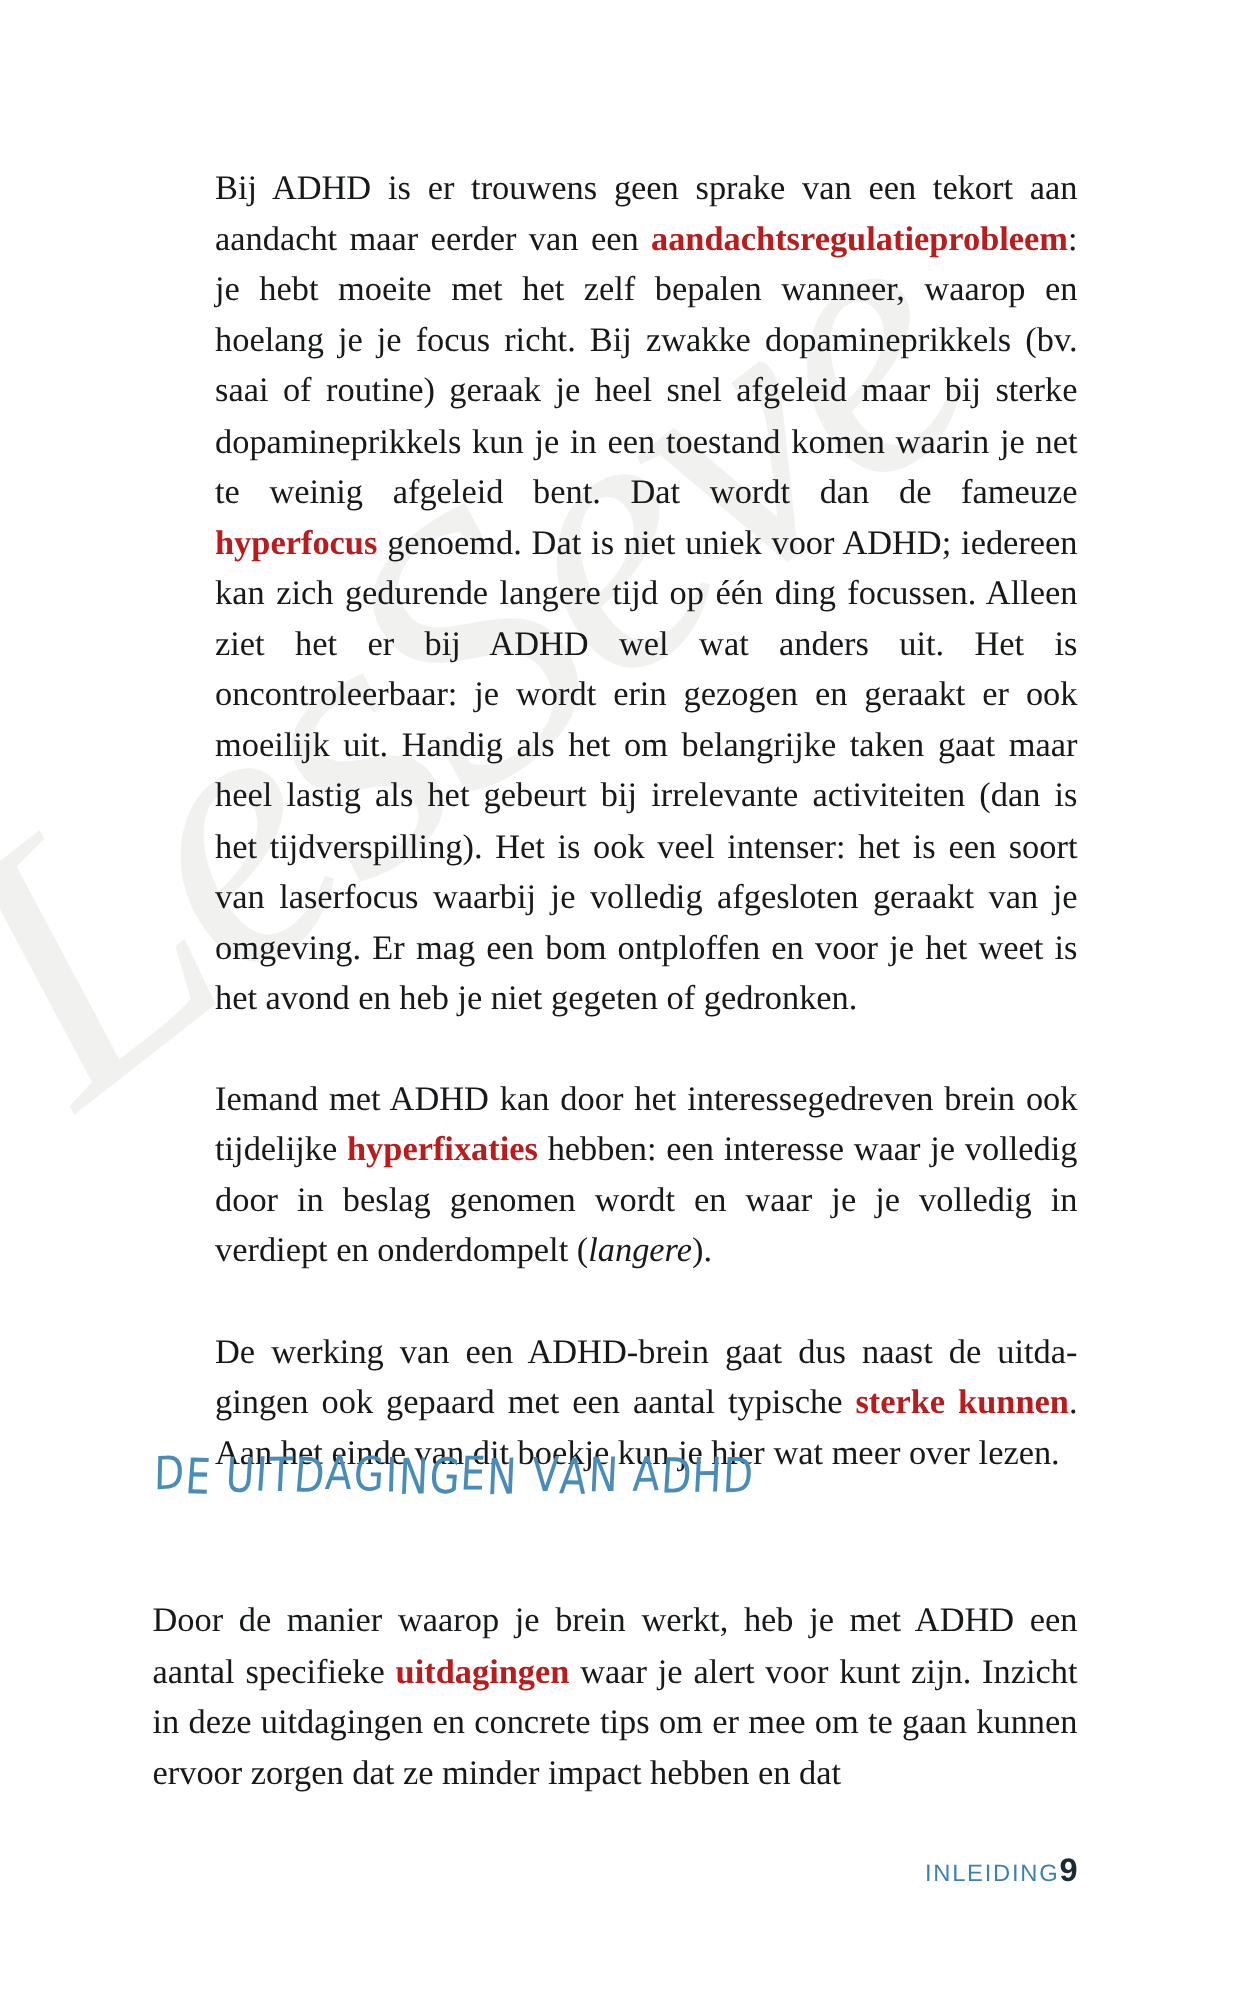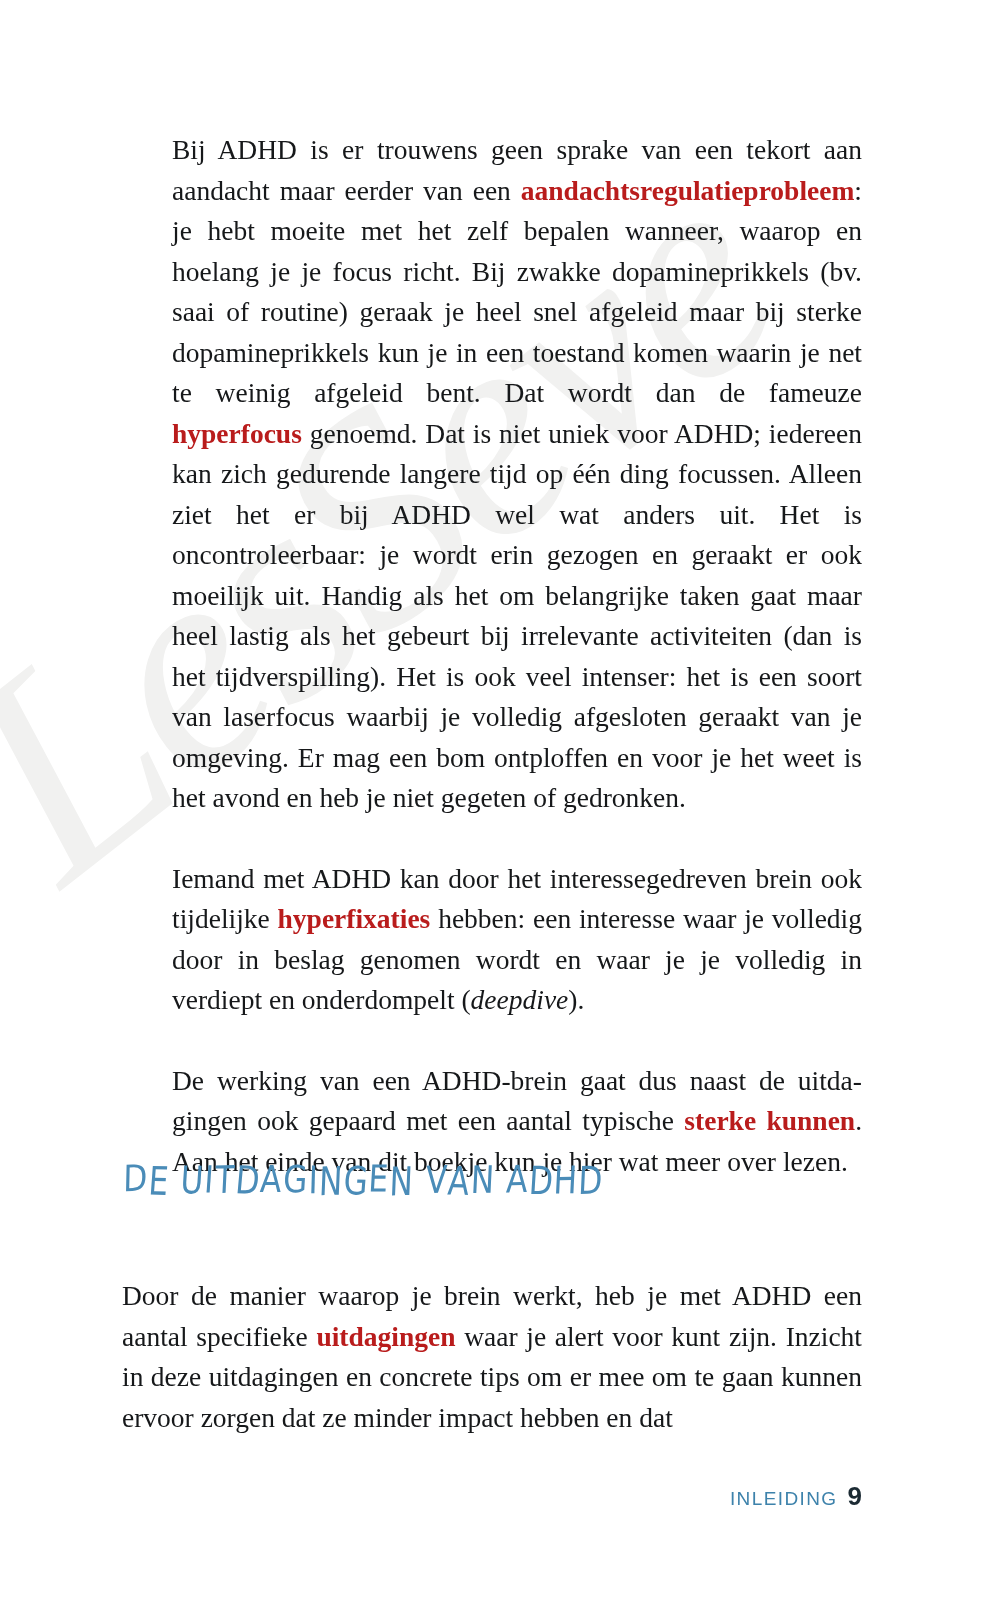--- a/index.html
+++ b/index.html
@@ -114,21 +114,20 @@
     display: inline-block;
   }
 
   
   .footer {
     position: absolute;
     right: 138px;
     bottom: 88px;
     display: flex;
     align-items: baseline;
-    gap: 10px;
     z-index: 3;
   }
   .footer-label {
     font-family: "Liberation Sans", "DejaVu Sans", sans-serif;
     font-size: 19px;
     letter-spacing: 1.4px;
     color: #3d82ab;
   }
   .footer-page {
     font-family: "Liberation Sans", "DejaVu Sans", sans-serif;
@@ -143,21 +142,21 @@
 <div class="page">
 
   <div class="watermark">
     <div class="watermark-text">LesSeve</div>
   </div>
 
   <div class="content">
 
     <div class="para block-a" style="top:130px;">
       <p>Bij ADHD is er trouwens geen sprake van een tekort aan aandacht maar eerder van een <b class="hl">aandachtsregulatie­probleem</b>: je hebt moeite met het zelf bepalen wanneer, waarop en hoelang je je focus richt. Bij zwakke dopami­neprikkels (bv. saai of routine) geraak je heel snel afgeleid maar bij sterke dopamineprikkels kun je in een toestand komen waarin je net te weinig afgeleid bent. Dat wordt dan de fameuze <b class="hl">hyperfocus</b> genoemd. Dat is niet uniek voor ADHD; iedereen kan zich gedurende langere tijd op één ding focussen. Alleen ziet het er bij ADHD wel wat anders uit. Het is oncontroleerbaar: je wordt erin gezogen en geraakt er ook moeilijk uit. Handig als het om belangrijke taken gaat maar heel lastig als het gebeurt bij irrelevante activiteiten (dan is het tijdverspilling). Het is ook veel intenser: het is een soort van laserfocus waarbij je volledig afgesloten geraakt van je omgeving. Er mag een bom ont­ploffen en voor je het weet is het avond en heb je niet gegeten of gedronken.</p>
-      <p>Iemand met ADHD kan door het interessegedreven brein ook tijdelijke <b class="hl">hyperfixaties</b> hebben: een interesse waar je volledig door in beslag genomen wordt en waar je je volledig in verdiept en onderdompelt (<i class="it">deepdive</i>).</p>
+      <p>Iemand met ADHD kan door het interessegedreven brein ook tijdelijke <b class="hl">hyperfixaties</b> hebben: een interesse waar je volledig door in beslag genomen wordt en waar je je volledig in verdiept en onderdompelt (<i class="it">langere</i>).</p>
       <p>De werking van een ADHD-brein gaat dus naast de uitda­gingen ook gepaard met een aantal typische <b class="hl">sterke kunnen</b>. Aan het einde van dit boekje kun je hier wat meer over lezen.</p>
     </div>
 
     <div class="section-heading"><span class="ch" style="transform: translateY(-1.6px) rotate(-2.5deg) scaleY(0.96);">D</span><span class="ch" style="transform: translateY(1.35px) rotate(1.03deg) scaleY(1.034);">E</span><span class="ch" style="transform: translateY(-1.42px) rotate(1.75deg) scaleY(0.965);">&nbsp;</span><span class="ch" style="transform: translateY(0.19px) rotate(0.5deg) scaleY(1.005);">U</span><span class="ch" style="transform: translateY(-0.4px) rotate(0.82deg) scaleY(0.99);">I</span><span class="ch" style="transform: translateY(-0.15px) rotate(-0.7deg) scaleY(0.996);">T</span><span class="ch" style="transform: translateY(0.4px) rotate(2.14deg) scaleY(1.01);">D</span><span class="ch" style="transform: translateY(-1.07px) rotate(0.01deg) scaleY(0.973);">A</span><span class="ch" style="transform: translateY(-0.55px) rotate(0.13deg) scaleY(0.986);">G</span><span class="ch" style="transform: translateY(0.13px) rotate(-2.1deg) scaleY(1.003);">I</span><span class="ch" style="transform: translateY(1.51px) rotate(-1.1deg) scaleY(1.038);">N</span><span class="ch" style="transform: translateY(1.03px) rotate(1.32deg) scaleY(1.026);">G</span><span class="ch" style="transform: translateY(-1.03px) rotate(0.06deg) scaleY(0.974);">E</span><span class="ch" style="transform: translateY(1.58px) rotate(-1.21deg) scaleY(1.04);">N</span><span class="ch" style="transform: translateY(1.01px) rotate(2.27deg) scaleY(1.025);">&nbsp;</span><span class="ch" style="transform: translateY(-0.19px) rotate(-1.84deg) scaleY(0.995);">V</span><span class="ch" style="transform: translateY(1.37px) rotate(0.91deg) scaleY(1.034);">A</span><span class="ch" style="transform: translateY(-0.21px) rotate(-0.69deg) scaleY(0.995);">N</span><span class="ch" style="transform: translateY(0.46px) rotate(0.49deg) scaleY(1.012);">&nbsp;</span><span class="ch" style="transform: translateY(-0.57px) rotate(-1.3deg) scaleY(0.986);">A</span><span class="ch" style="transform: translateY(0.83px) rotate(0.29deg) scaleY(1.021);">D</span><span class="ch" style="transform: translateY(0.18px) rotate(-0.61deg) scaleY(1.004);">H</span><span class="ch" style="transform: translateY(0.51px) rotate(-0.76deg) scaleY(1.013);">D</span></div>
 
     <div class="para block-b" style="top:1276px;">
       <p>Door de manier waarop je brein werkt, heb je met ADHD een aantal specifieke <b class="hl">uitdagingen</b> waar je alert voor kunt zijn. Inzicht in deze uitdagingen en concrete tips om er mee om te gaan kunnen ervoor zorgen dat ze minder impact hebben en dat</p>
     </div>
 
   </div>

